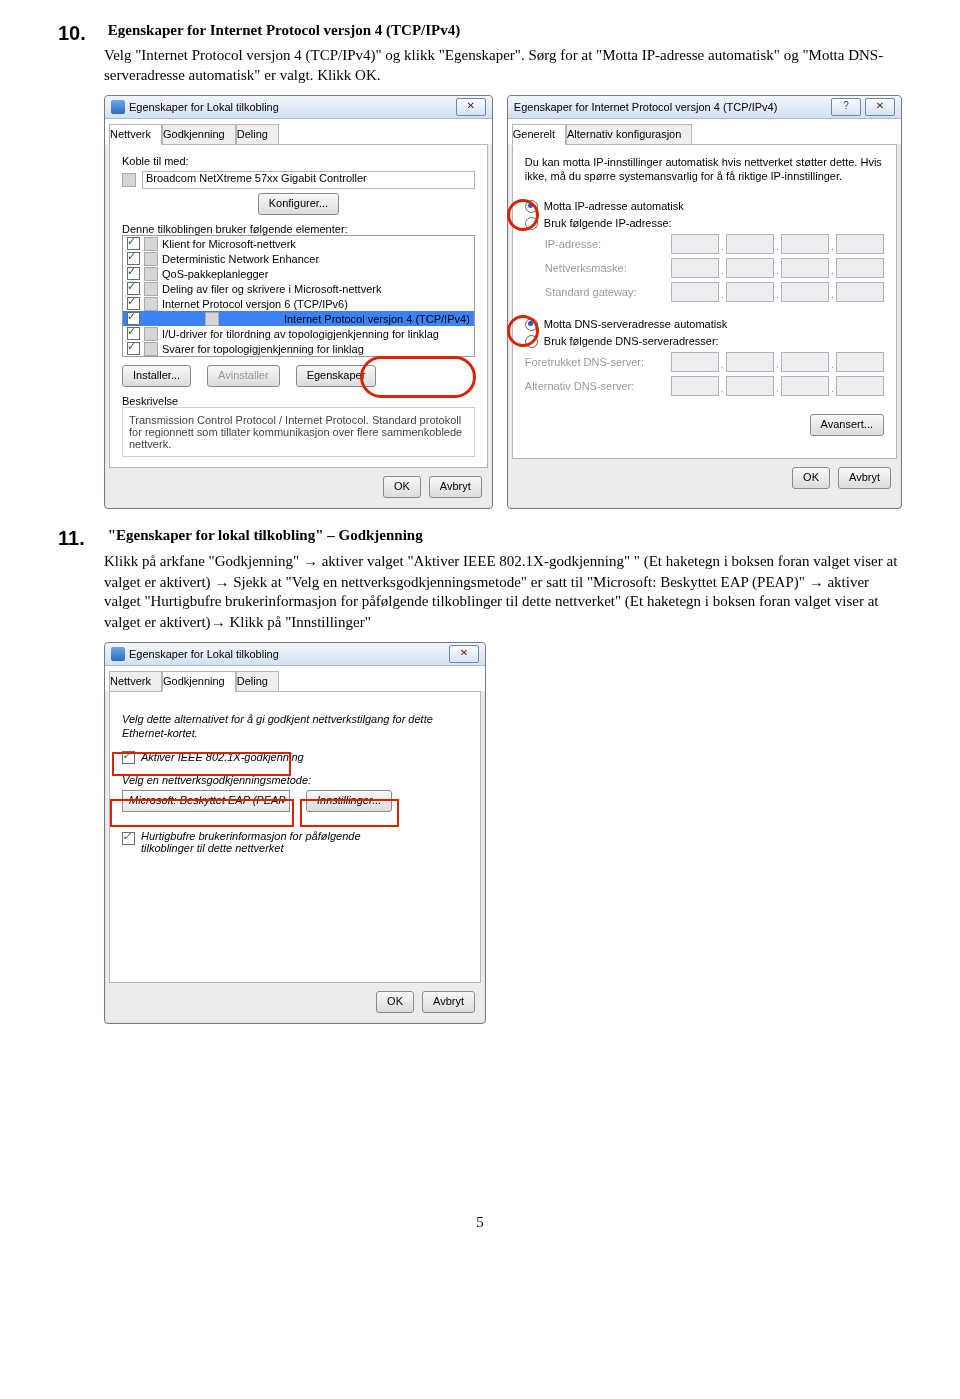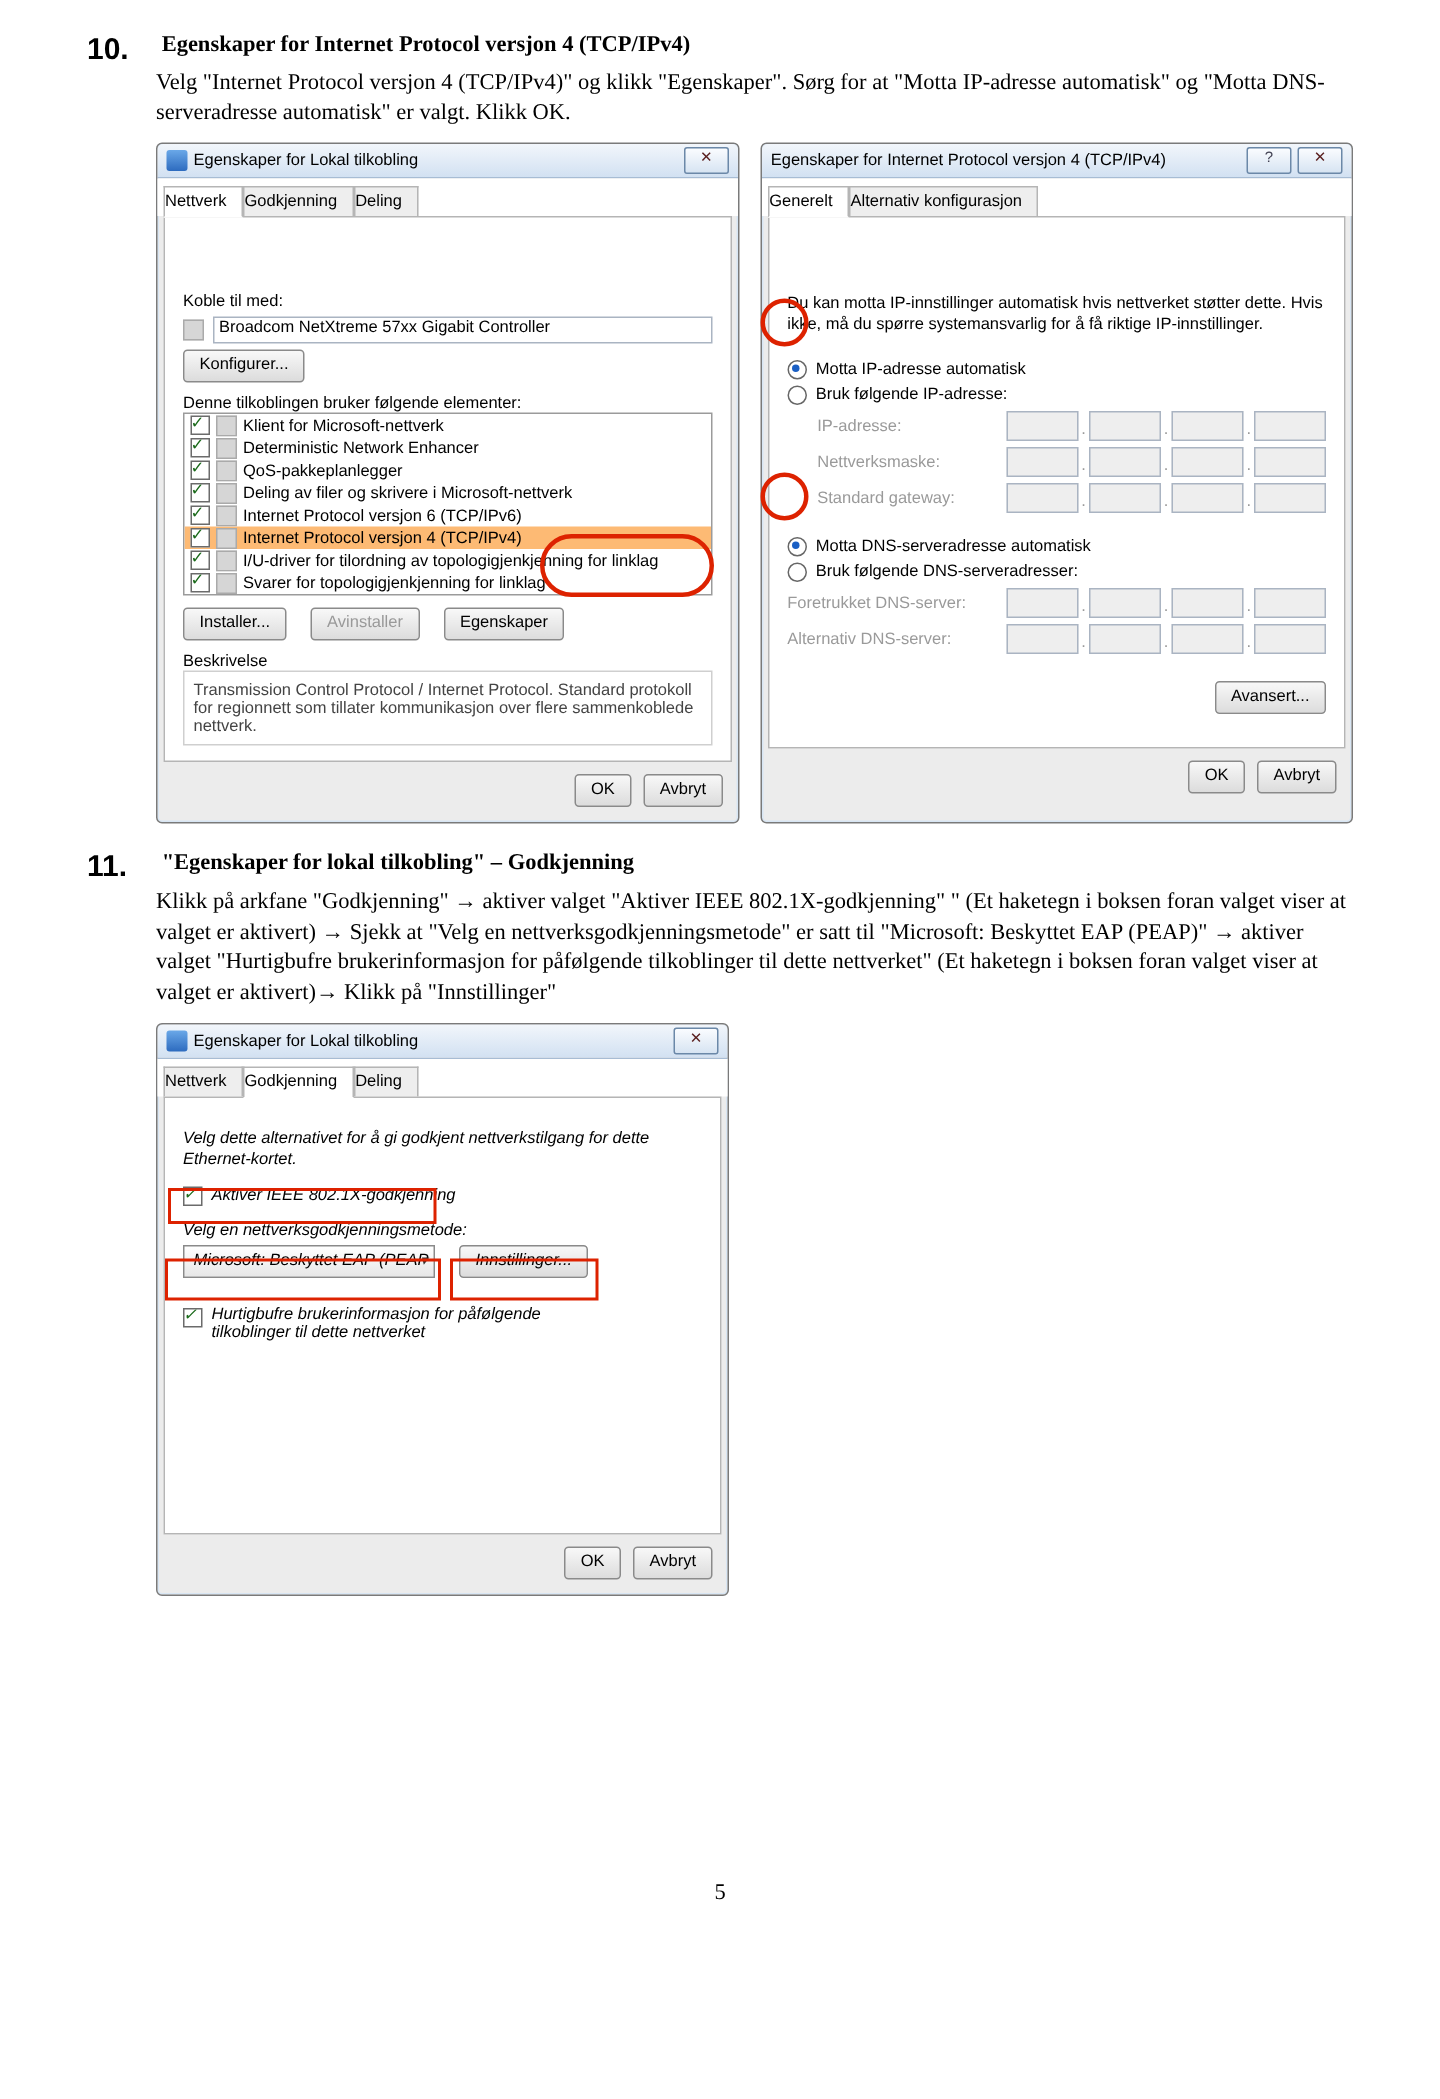--- a/index.html
+++ b/index.html
@@ -98,21 +98,21 @@
     border-bottom: 1px solid #fff;
     z-index: 2;
   }
   .tabpane {
     background: #fff;
     padding: 10px 12px 10px 12px;
     border: 1px solid #b5b5b5;
     margin: 0 4px;
   }
   .row { display: flex; align-items: center; gap: 6px; margin: 4px 0; }
-  .label { font-size: 11px; margin-top: 40px; }
+  .label { font-size: 11px; }
   .txtinput {
     height: 18px;
     border: 1px solid #aab4c2;
     background: #fff;
     font-size: 11px;
     padding: 0 3px;
     box-sizing: border-box;
   }
   .btn {
     height: 20px;
@@ -134,21 +134,22 @@
     font-size: 11px;
   }
   .listbox .item {
     display: flex; align-items: center; gap: 4px;
     padding: 0 4px;
     height: 15px;
     white-space: nowrap;
     overflow: hidden;
   }
   .listbox .item.sel {
-    background: #fdba74;
+    background: #3b82f6;
+    justify-content: space-between;
   }
   .chk {
     width: 11px; height: 11px; border:1px solid #6b6b6b; background:#fff;
     position: relative; flex-shrink: 0;
   }
   .chk.on::after {
     content: "✓"; position:absolute; top:-3px; left:-1px; font-size:11px; color:#1a6a1a;
   }
   .mini-icon {
     width: 12px; height: 12px; background:#d6d6d6; border:1px solid #aaa;
@@ -213,21 +214,21 @@
         <div class="tab active">Nettverk</div>
         <div class="tab">Godkjenning</div>
         <div class="tab">Deling</div>
       </div>
       <div class="tabpane" style="position:relative;">
         <div class="label">Koble til med:</div>
         <div class="row">
           <span class="mini-icon"></span>
           <div class="txtinput" style="flex:1;">Broadcom NetXtreme 57xx Gigabit Controller</div>
         </div>
-        <div class="row" style="justify-content:flex-start;">
+        <div class="row" style="justify-content:center;">
           <span class="btn">Konfigurer...</span>
         </div>
         <div class="label" style="margin-top:8px;">Denne tilkoblingen bruker følgende elementer:</div>
         <div class="listbox">
           <div class="item">
               <span class="chk on"></span>
               <span class="mini-icon"></span>
               <span>Klient for Microsoft-nettverk</span>
             </div>
           <div class="item">

